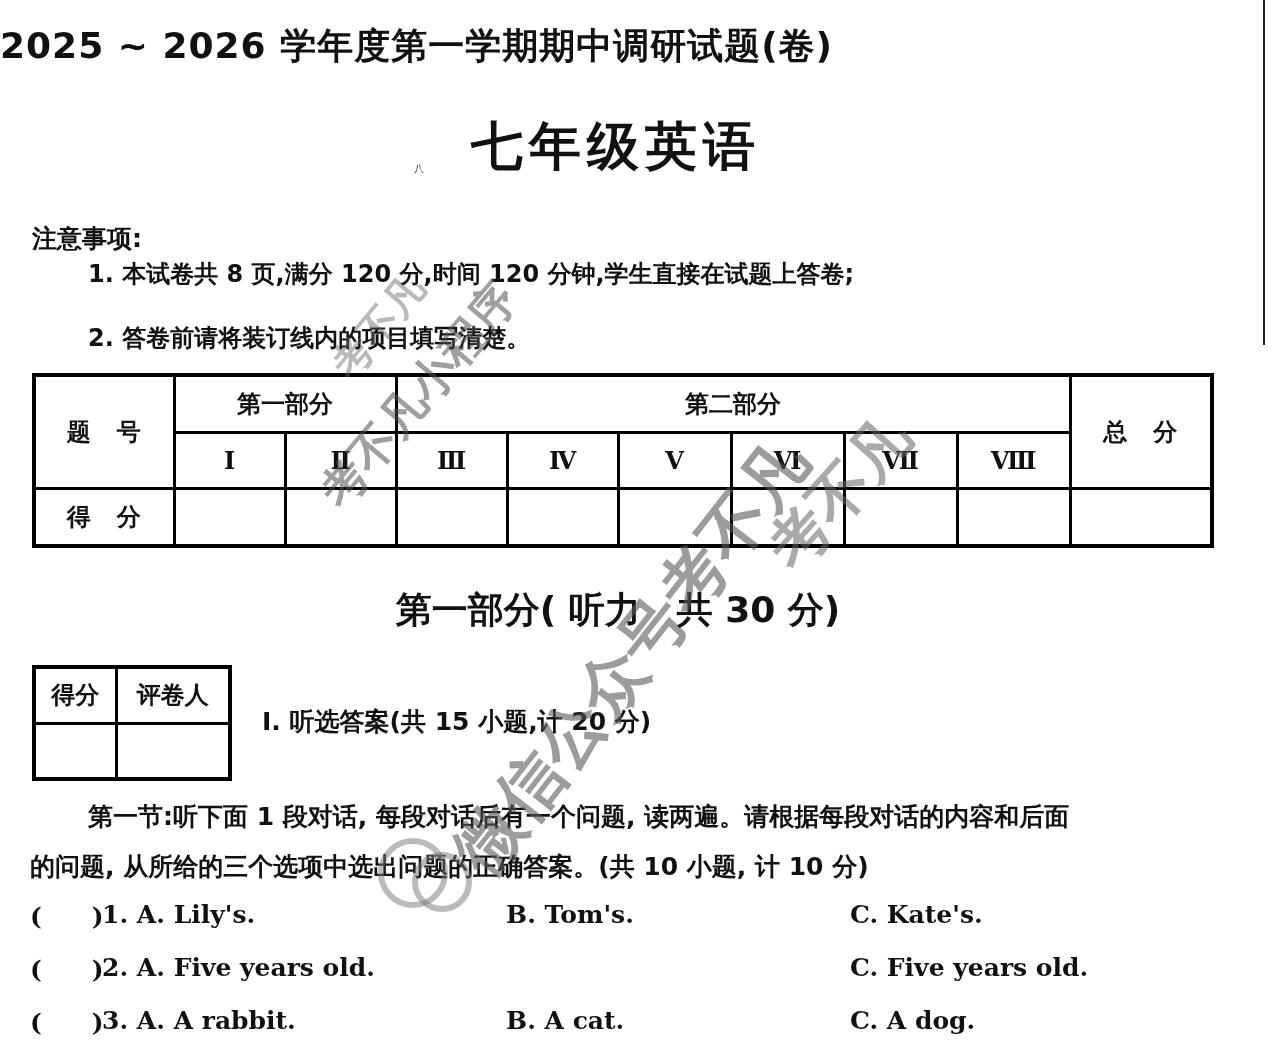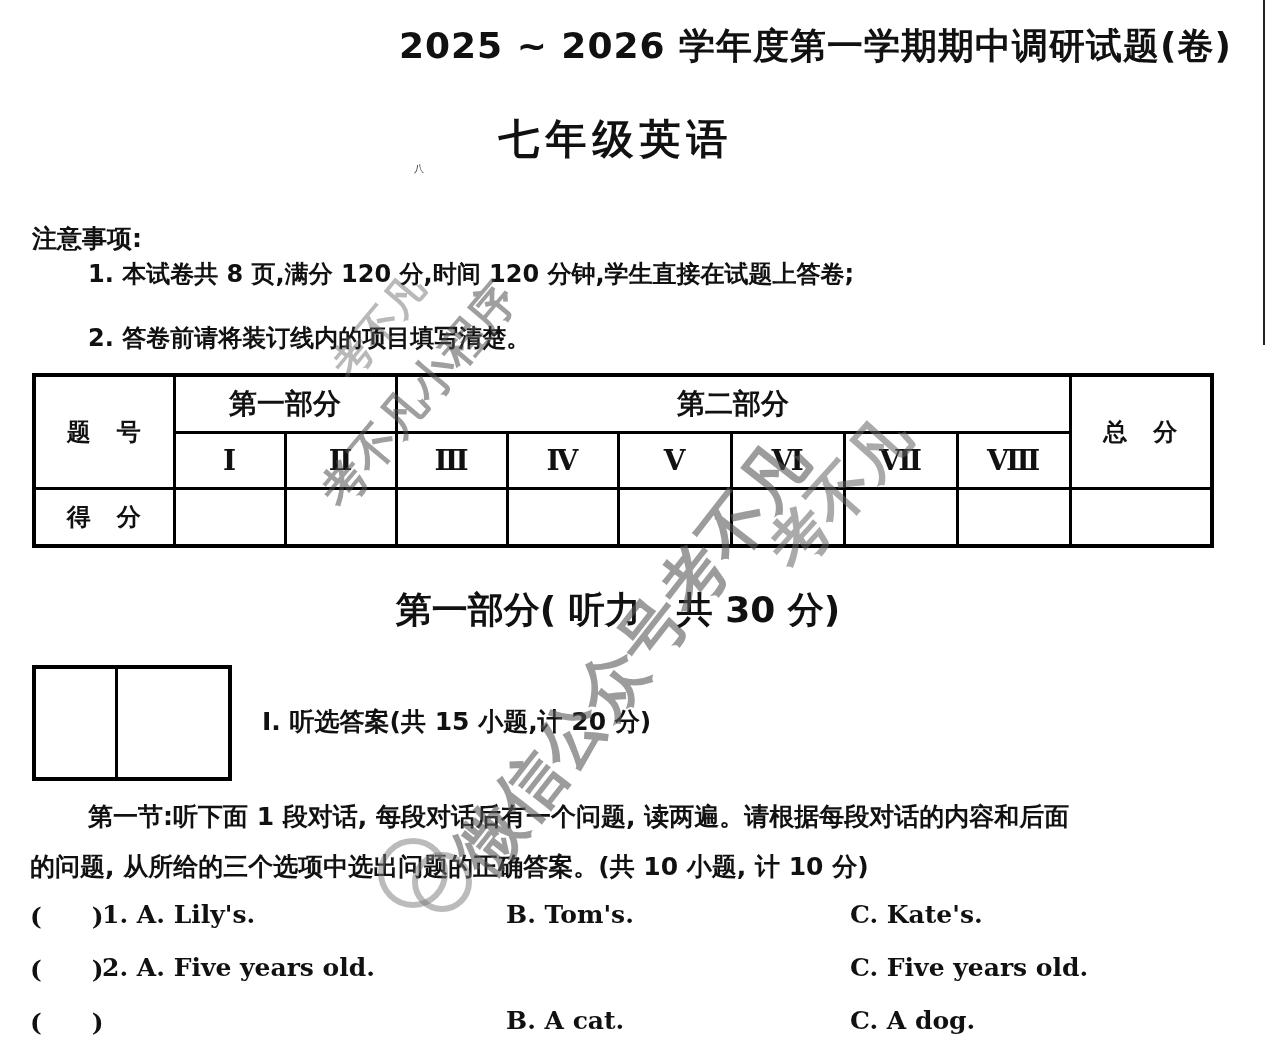--- a/index.html
+++ b/index.html
@@ -3,40 +3,40 @@
   <meta charset="utf-8">
   <style>
     html, body { margin: 0; padding: 0; }
     body {
       width: 1268px; height: 1051px; overflow: hidden;
       background: #ffffff; position: relative;
       font-family: "DejaVu Sans", sans-serif; color: #111;
     }
     .abs { position: absolute; }
     .title {
-      left: 0; width: 1232px; top: 22px; text-align: right;
+      left: 0; width: 1232px; top: 22px; text-align: left;
       font-size: 36px; font-weight: bold; letter-spacing: 1px;
     }
     .subtitle {
       left: 0; width: 1232px; top: 112px; text-align: center;
-      font-size: 41px; font-weight: bold; letter-spacing: 6px;
+      font-size: 52px; font-weight: bold; letter-spacing: 6px;
     }
     .tick { left: 414px; top: 162px; font-size: 10px; color: #333; }
     .notice-head { left: 32px; top: 222px; font-size: 25px; font-weight: bold; }
     .notice-item { left: 88px; font-size: 24px; font-weight: bold; }
     .n1 { top: 258px; }
     .n2 { top: 322px; }
 
     table.score {
       position: absolute; left: 32px; top: 373px; width: 1178px; height: 173px;
       border-collapse: collapse; border: 4px solid #000; table-layout: fixed;
     }
     table.score td {
       border: 3px solid #000; text-align: center; font-weight: bold;
-      font-size: 28px; padding: 0;
+      font-size: 24px; padding: 0;
     }
     table.score td.sm { font-size: 24px; letter-spacing: 1px; }
     .rn { font-family: "DejaVu Serif", serif; font-size: 26px; font-weight: bold; }
 
     .part-title {
       left: 0; width: 1236px; top: 586px; text-align: center;
       font-size: 36px; font-weight: bold;
     }
     table.grader {
       position: absolute; left: 32px; top: 665px; width: 196px; height: 116px;
@@ -142,20 +142,24 @@
   </table>
 
 <div class="abs part-title">第一部分( 听力　共 30 分)</div>
 
 <table class="grader">
   <colgroup>
       <col style="width:82px">
       <col style="width:114px">
     </colgroup>
   <tbody>
+      <tr style="height:56px">
+    <td>得分</td>
+    <td>评卷人</td>
+  </tr>
   <tr style="height:56px">
     <td></td>
     <td></td>
   </tr>
 </tbody>
   </table>
 
 <div class="abs sec1-head">Ⅰ. 听选答案(共 15 小题,计 20 分)</div>
 
 <div class="abs para p1">第一节:听下面 1 段对话, 每段对话后有一个问题, 读两遍。请根据每段对话的内容和后面</div>
@@ -167,20 +171,21 @@
   <span class="q-b">B. Tom's.</span>
   <span class="q-c">C. Kate's.</span>
 </div>
 <div class="abs q-row r2">
   <span class="q-bracket-l">(　　)</span>
   <span class="q-num"><span style="position:static">2.</span> <span style="position:static">A. Five years old.</span></span>
   <span class="q-c">C. Five years old.</span>
 </div>
 <div class="abs q-row r3">
   <span class="q-bracket-l">(　　)</span>
+  <span class="q-num"><span style="position:static">3.</span> <span style="position:static">A. A rabbit.</span></span>
   <span class="q-b">B. A cat.</span>
   <span class="q-c">C. A dog.</span>
 </div>
 
 <div class="abs wm wm4">考不凡</div>
 <div class="abs wm wm1">考不凡小程序</div>
 <div class="abs wm wm3">考不凡</div>
 <div class="abs wm wm2">微信公众号考不凡</div>
 <div class="abs wm-logo"></div>
 <div class="abs wm-logo2"></div>

